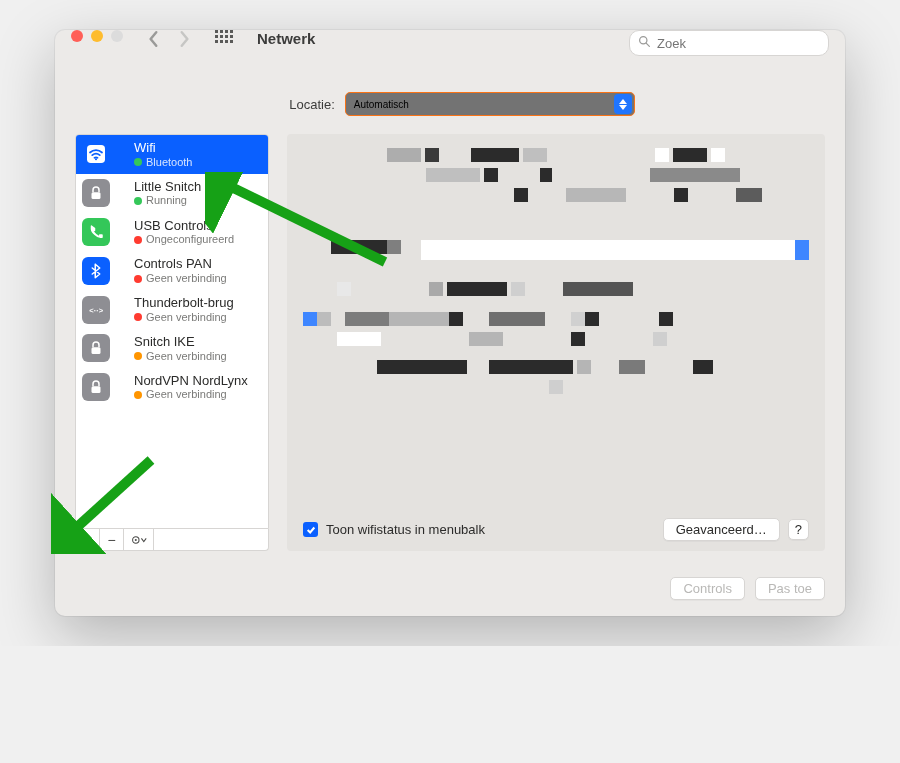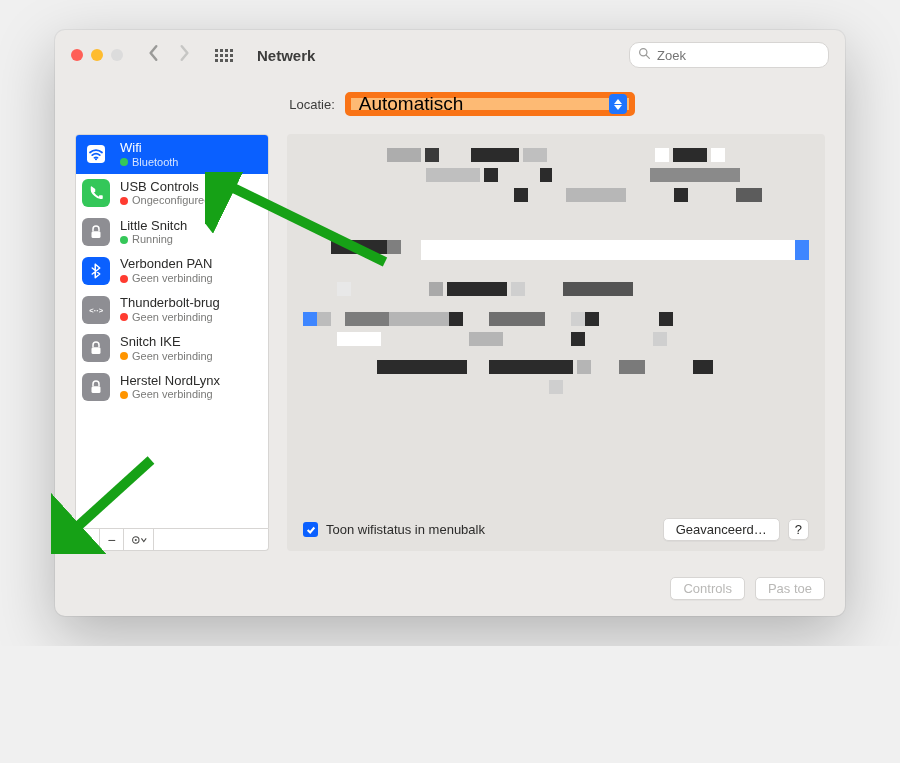--- a/index.html
+++ b/index.html
@@ -8,21 +8,21 @@
   width: 790px;
   background: #eceae8;
   border-radius: 10px;
   box-shadow: 0 20px 60px rgba(0,0,0,0.25), 0 0 0 1px rgba(0,0,0,0.05);
   overflow: visible;
   position: relative;
 }
 .titlebar {
   height: 50px;
   display: flex;
-  align-items: center;
+  align-items: flex-start;
   padding: 0 16px;
   gap: 14px;
 }
 .traffic-lights { display: flex; gap: 8px; }
 .traffic-lights .dot { width: 12px; height: 12px; border-radius: 50%; }
 .dot.red { background: #ff5f57; }
 .dot.yellow { background: #febc2e; }
 .dot.green { background: #dcdcdc; }
 .nav-arrows { display: flex; gap: 16px; margin-left: 10px; color: #9a9a98; }
 .nav-arrows svg { width: 14px; height: 18px; }
@@ -31,36 +31,36 @@
 .title { font-weight:600; font-size:15px; color:#3c3c3b; margin-left:10px; }
 .search {
   margin-left:auto; width:200px; height:26px; background:#fff;
   border:1px solid #d7d5d3; border-radius:10px; display:flex; align-items:center;
   padding:0 8px; gap:6px; color:#a5a5a3;
 }
 .search input { border:none; outline:none; width:100%; font-size:13px; background:transparent; color:#555; }
 .location-row { display:flex; justify-content:center; align-items:center; gap:10px; padding:12px 0 18px;margin-left:24px; }
 .location-label { font-size:13px; color:#3c3c3b; }
 .select {
-  width:290px; height:24px; background:#fdba74; border:6px solid #f97316; border-radius:5px;
-  display:flex; align-items:center; justify-content:space-between; padding:0 2px 0 8px; font-size:19px;
+  width:290px; height:24px; background:#737373; border:1px solid #f97316; border-radius:5px;
+  display:flex; align-items:center; justify-content:space-between; padding:0 2px 0 8px; font-size:10px;
 }
 .select-caret {
   width:18px; height:20px; background:#1f75fe; border-radius:4px;
   display:flex; flex-direction:column; align-items:center; justify-content:center; gap:1px;
 }
 .select-caret svg { width:8px; height:5px; fill:#fff; }
 .body { display:flex; padding:0 20px 14px 20px; gap:18px; position: relative; }
 .svc-col { width:194px; display:flex; flex-direction:column; }
 .svc-list {
   background:#fff; border:1px solid #d7d5d3; border-top-left-radius:4px; border-top-right-radius:4px;
   height:395px; overflow:hidden;
 }
 .svc-item {
-  display:flex; align-items:center; gap:10px; padding:5px 8px 5px 6px; cursor:default;
+  display:flex; align-items:center; gap:24px; padding:5px 8px 5px 6px; cursor:default;
 }
 .svc-item.selected { background:#0a60ff; color:#fff; }
 .svc-icon {
   width:28px; height:28px; border-radius:6px; display:flex; align-items:center; justify-content:center; flex-shrink:0;
 }
 .svc-icon svg { width:18px; height:18px; fill:#fff; }
 .svc-text { display:flex; flex-direction:column; line-height:1.2; min-width:0; }
 .svc-name { font-size:13px; white-space:nowrap; overflow:hidden; text-overflow:ellipsis; }
 .svc-status { font-size:11px; display:flex; align-items:center; gap:4px; }
 .status-dot { width:8px; height:8px; border-radius:50%; flex-shrink:0; }
@@ -184,101 +184,101 @@
             </div>
             <div class="svc-text">
               <div class="svc-name">Wifi</div>
               <div class="svc-status">
                 <span class="status-dot" style="background:#35c759"></span>
                 <span>Bluetooth</span>
               </div>
             </div>
           </div>
           <div class="svc-item">
+            <div class="svc-icon" style="background:#8e8e93">
+              <svg viewBox="0 0 24 24">
+                <rect x="6" y="11" width="12" height="9" rx="2" fill="#fff"></rect>
+                <path d="M8 11 V8 a4 4 0 0 1 8 0 v3" fill="none" stroke="#fff" stroke-width="2"></path>
+              </svg>
+            </div>
+            <div class="svc-text">
+              <div class="svc-name">Little Snitch</div>
+              <div class="svc-status">
+                <span class="status-dot" style="background:#35c759"></span>
+                <span>Running</span>
+              </div>
+            </div>
+          </div>
+          <div class="svc-item">
             <div class="svc-icon" style="background:#34c759">
               <svg viewBox="0 0 24 24">
                 <path d="M6 3 Q5 3 5 4 L5 8 Q5 12 10 16 Q14 20 18 20 L20 20 Q21 20 21 19 L21 16 Q21 15 20 15 L17 15 Q16 15 16 16 L16 17 Q12 15 9 11 L10 11 Q11 11 11 10 L11 7 Q11 6 10 6 Z" fill="#fff"></path>
               </svg>
             </div>
             <div class="svc-text">
               <div class="svc-name">USB Controls</div>
               <div class="svc-status">
                 <span class="status-dot" style="background:#ff3b30"></span>
                 <span>Ongeconfigureerd</span>
               </div>
             </div>
           </div>
           <div class="svc-item">
+            <div class="svc-icon" style="background:#0a60ff">
+              <svg viewBox="0 0 24 24">
+                <path d="M11 3 L11 21 L17 16 L7 8 M11 3 L17 8 L7 16" fill="none" stroke="#fff" stroke-width="2" stroke-linejoin="round" stroke-linecap="round"></path>
+              </svg>
+            </div>
+            <div class="svc-text">
+              <div class="svc-name">Controls PAN</div>
+              <div class="svc-status">
+                <span class="status-dot" style="background:#ff3b30"></span>
+                <span>Geen verbinding</span>
+              </div>
+            </div>
+          </div>
+          <div class="svc-item">
+            <div class="svc-icon" style="background:#8e8e93">
+              <svg viewBox="0 0 24 24">
+                <path d="M6 9 L10 9 L8 15 L18 9 L14 9 L16 3 Z" fill="none"></path>
+                <text x="3" y="16" font-size="10" fill="#fff" font-weight="bold">&lt;··&gt;</text>
+              </svg>
+            </div>
+            <div class="svc-text">
+              <div class="svc-name">Thunderbolt-brug</div>
+              <div class="svc-status">
+                <span class="status-dot" style="background:#ff3b30"></span>
+                <span>Geen verbinding</span>
+              </div>
+            </div>
+          </div>
+          <div class="svc-item">
             <div class="svc-icon" style="background:#8e8e93">
               <svg viewBox="0 0 24 24">
                 <rect x="6" y="11" width="12" height="9" rx="2" fill="#fff"></rect>
                 <path d="M8 11 V8 a4 4 0 0 1 8 0 v3" fill="none" stroke="#fff" stroke-width="2"></path>
               </svg>
             </div>
             <div class="svc-text">
-              <div class="svc-name">Little Snitch</div>
-              <div class="svc-status">
-                <span class="status-dot" style="background:#35c759"></span>
-                <span>Running</span>
-              </div>
-            </div>
-          </div>
-          <div class="svc-item">
-            <div class="svc-icon" style="background:#0a60ff">
-              <svg viewBox="0 0 24 24">
-                <path d="M11 3 L11 21 L17 16 L7 8 M11 3 L17 8 L7 16" fill="none" stroke="#fff" stroke-width="2" stroke-linejoin="round" stroke-linecap="round"></path>
-              </svg>
-            </div>
-            <div class="svc-text">
-              <div class="svc-name">Verbonden PAN</div>
-              <div class="svc-status">
-                <span class="status-dot" style="background:#ff3b30"></span>
-                <span>Geen verbinding</span>
-              </div>
-            </div>
-          </div>
-          <div class="svc-item">
-            <div class="svc-icon" style="background:#8e8e93">
-              <svg viewBox="0 0 24 24">
-                <path d="M6 9 L10 9 L8 15 L18 9 L14 9 L16 3 Z" fill="none"></path>
-                <text x="3" y="16" font-size="10" fill="#fff" font-weight="bold">&lt;··&gt;</text>
-              </svg>
-            </div>
-            <div class="svc-text">
-              <div class="svc-name">Thunderbolt-brug</div>
-              <div class="svc-status">
-                <span class="status-dot" style="background:#ff3b30"></span>
+              <div class="svc-name">Snitch IKE</div>
+              <div class="svc-status">
+                <span class="status-dot" style="background:#ff9500"></span>
                 <span>Geen verbinding</span>
               </div>
             </div>
           </div>
           <div class="svc-item">
             <div class="svc-icon" style="background:#8e8e93">
               <svg viewBox="0 0 24 24">
                 <rect x="6" y="11" width="12" height="9" rx="2" fill="#fff"></rect>
                 <path d="M8 11 V8 a4 4 0 0 1 8 0 v3" fill="none" stroke="#fff" stroke-width="2"></path>
               </svg>
             </div>
             <div class="svc-text">
-              <div class="svc-name">Snitch IKE</div>
-              <div class="svc-status">
-                <span class="status-dot" style="background:#ff9500"></span>
-                <span>Geen verbinding</span>
-              </div>
-            </div>
-          </div>
-          <div class="svc-item">
-            <div class="svc-icon" style="background:#8e8e93">
-              <svg viewBox="0 0 24 24">
-                <rect x="6" y="11" width="12" height="9" rx="2" fill="#fff"></rect>
-                <path d="M8 11 V8 a4 4 0 0 1 8 0 v3" fill="none" stroke="#fff" stroke-width="2"></path>
-              </svg>
-            </div>
-            <div class="svc-text">
-              <div class="svc-name">Herstel NordLynx</div>
+              <div class="svc-name">NordVPN NordLynx</div>
               <div class="svc-status">
                 <span class="status-dot" style="background:#ff9500"></span>
                 <span>Geen verbinding</span>
               </div>
             </div>
           </div>
         </div>
       <div class="svc-toolbar">
         <button>＋</button>
         <button>−</button>

